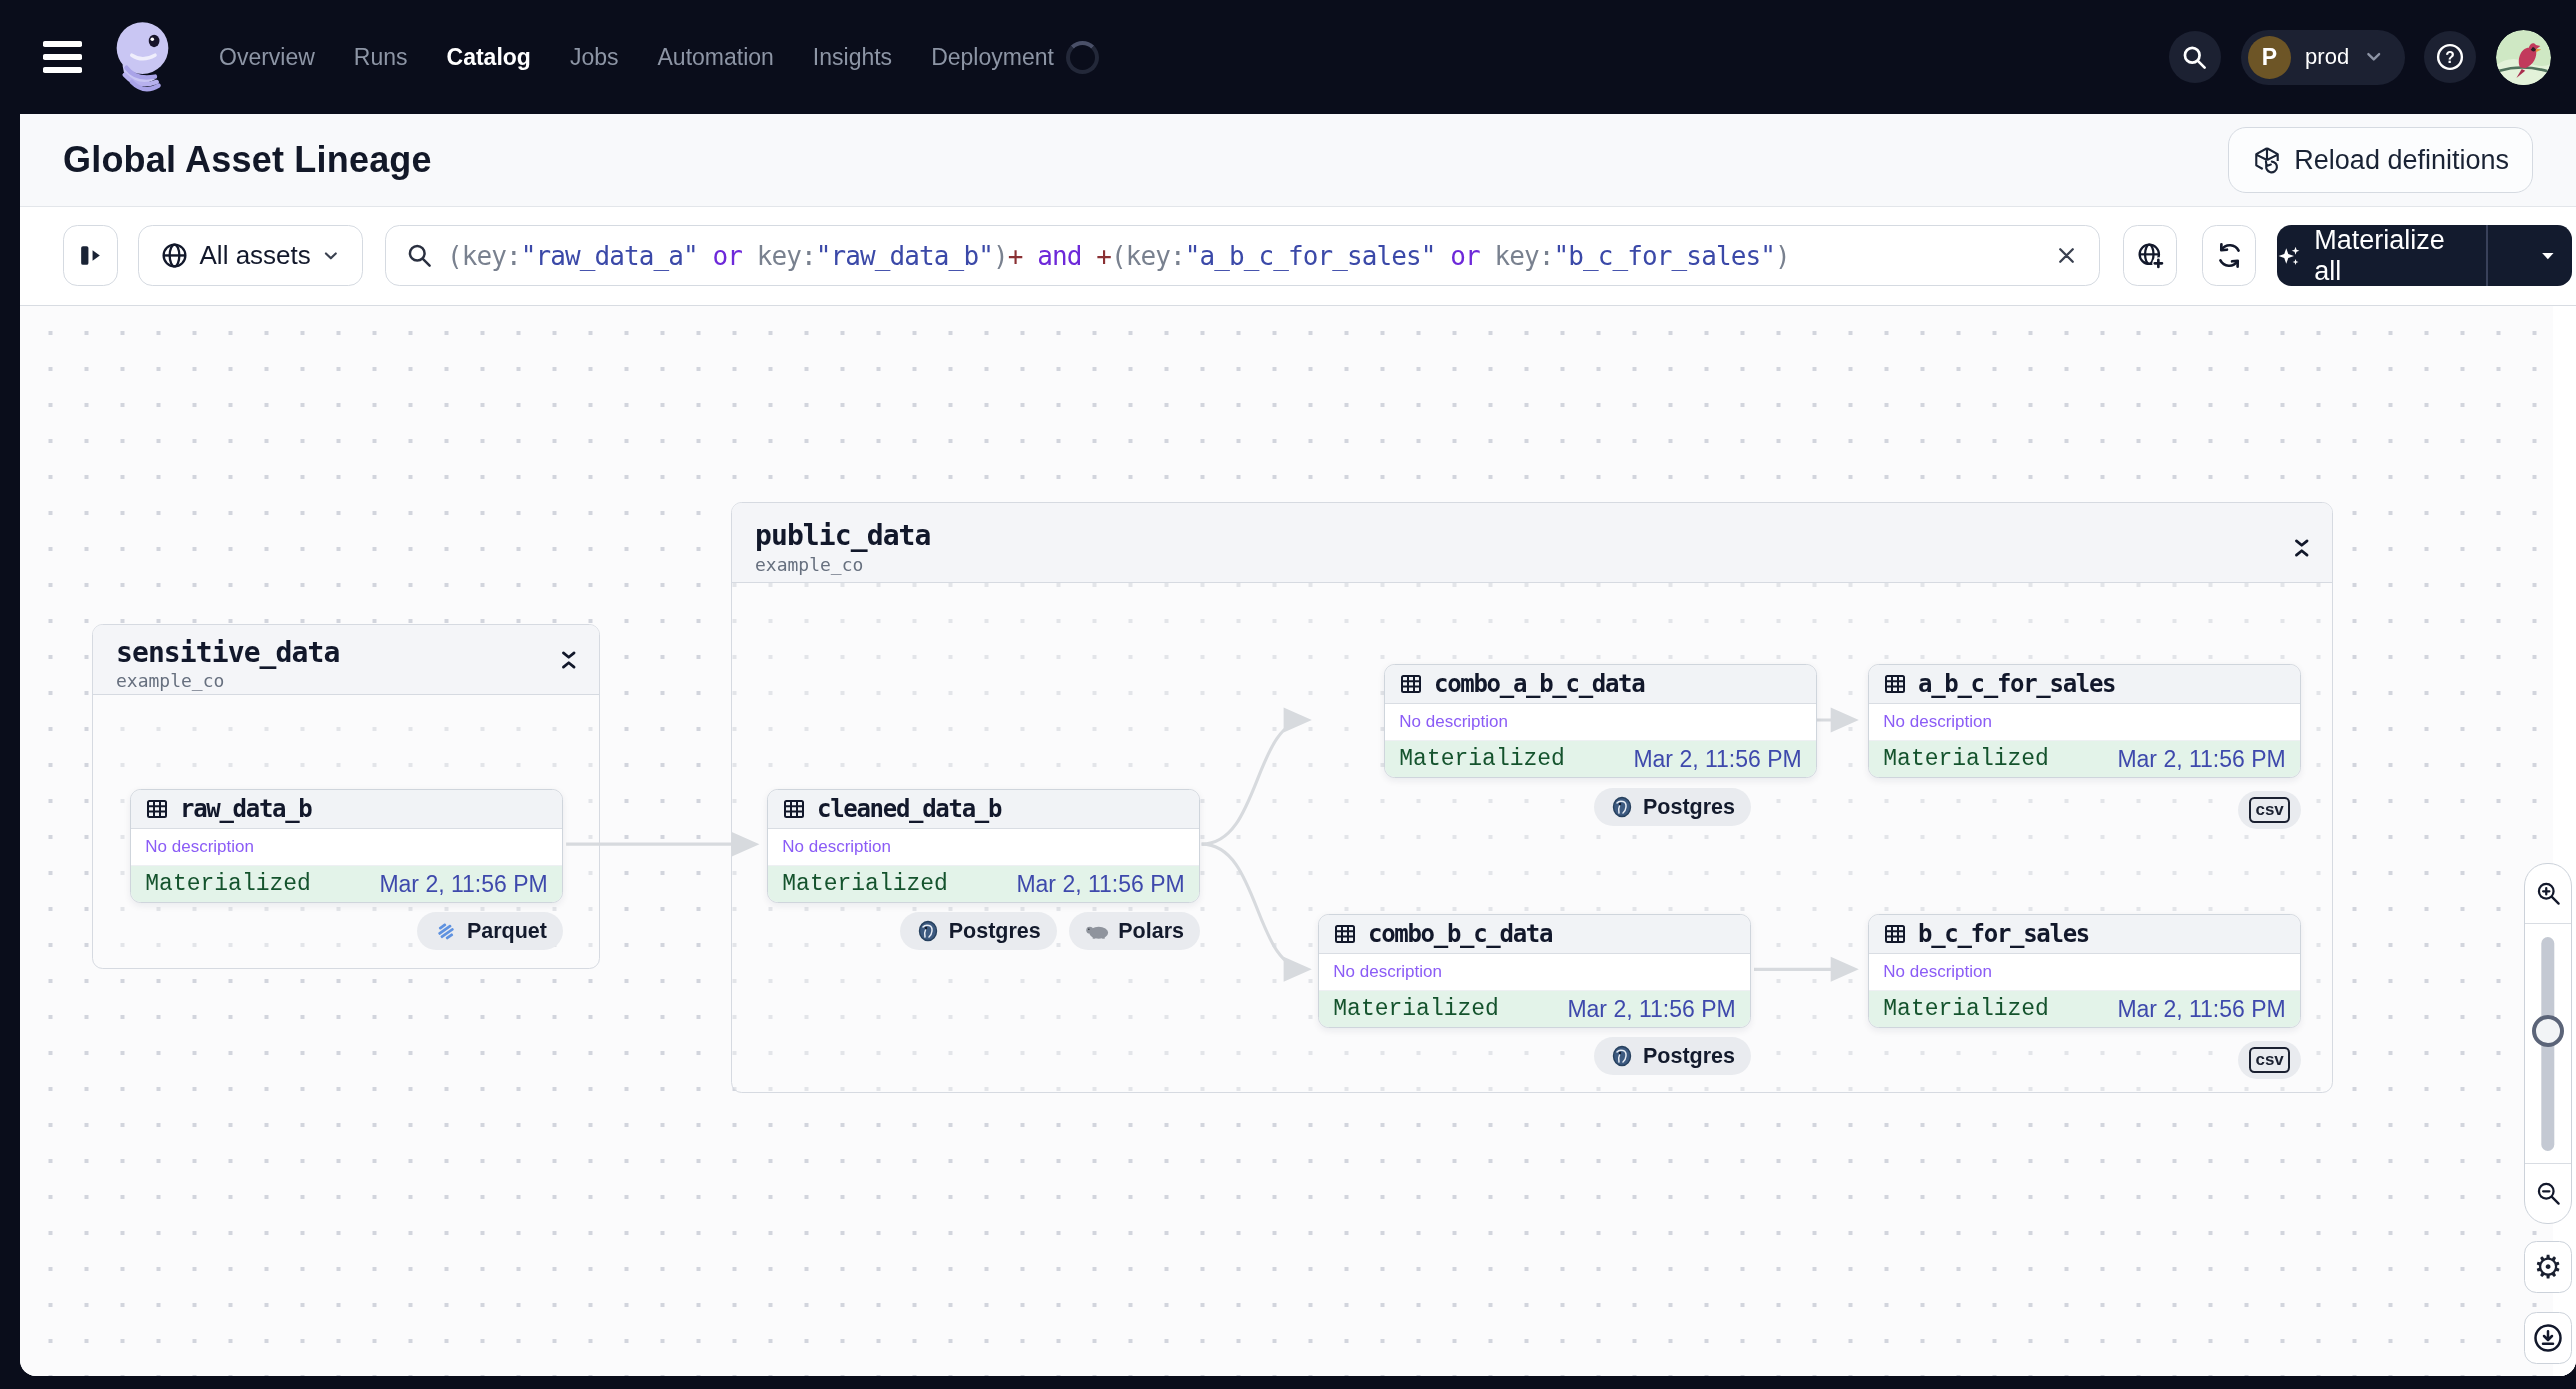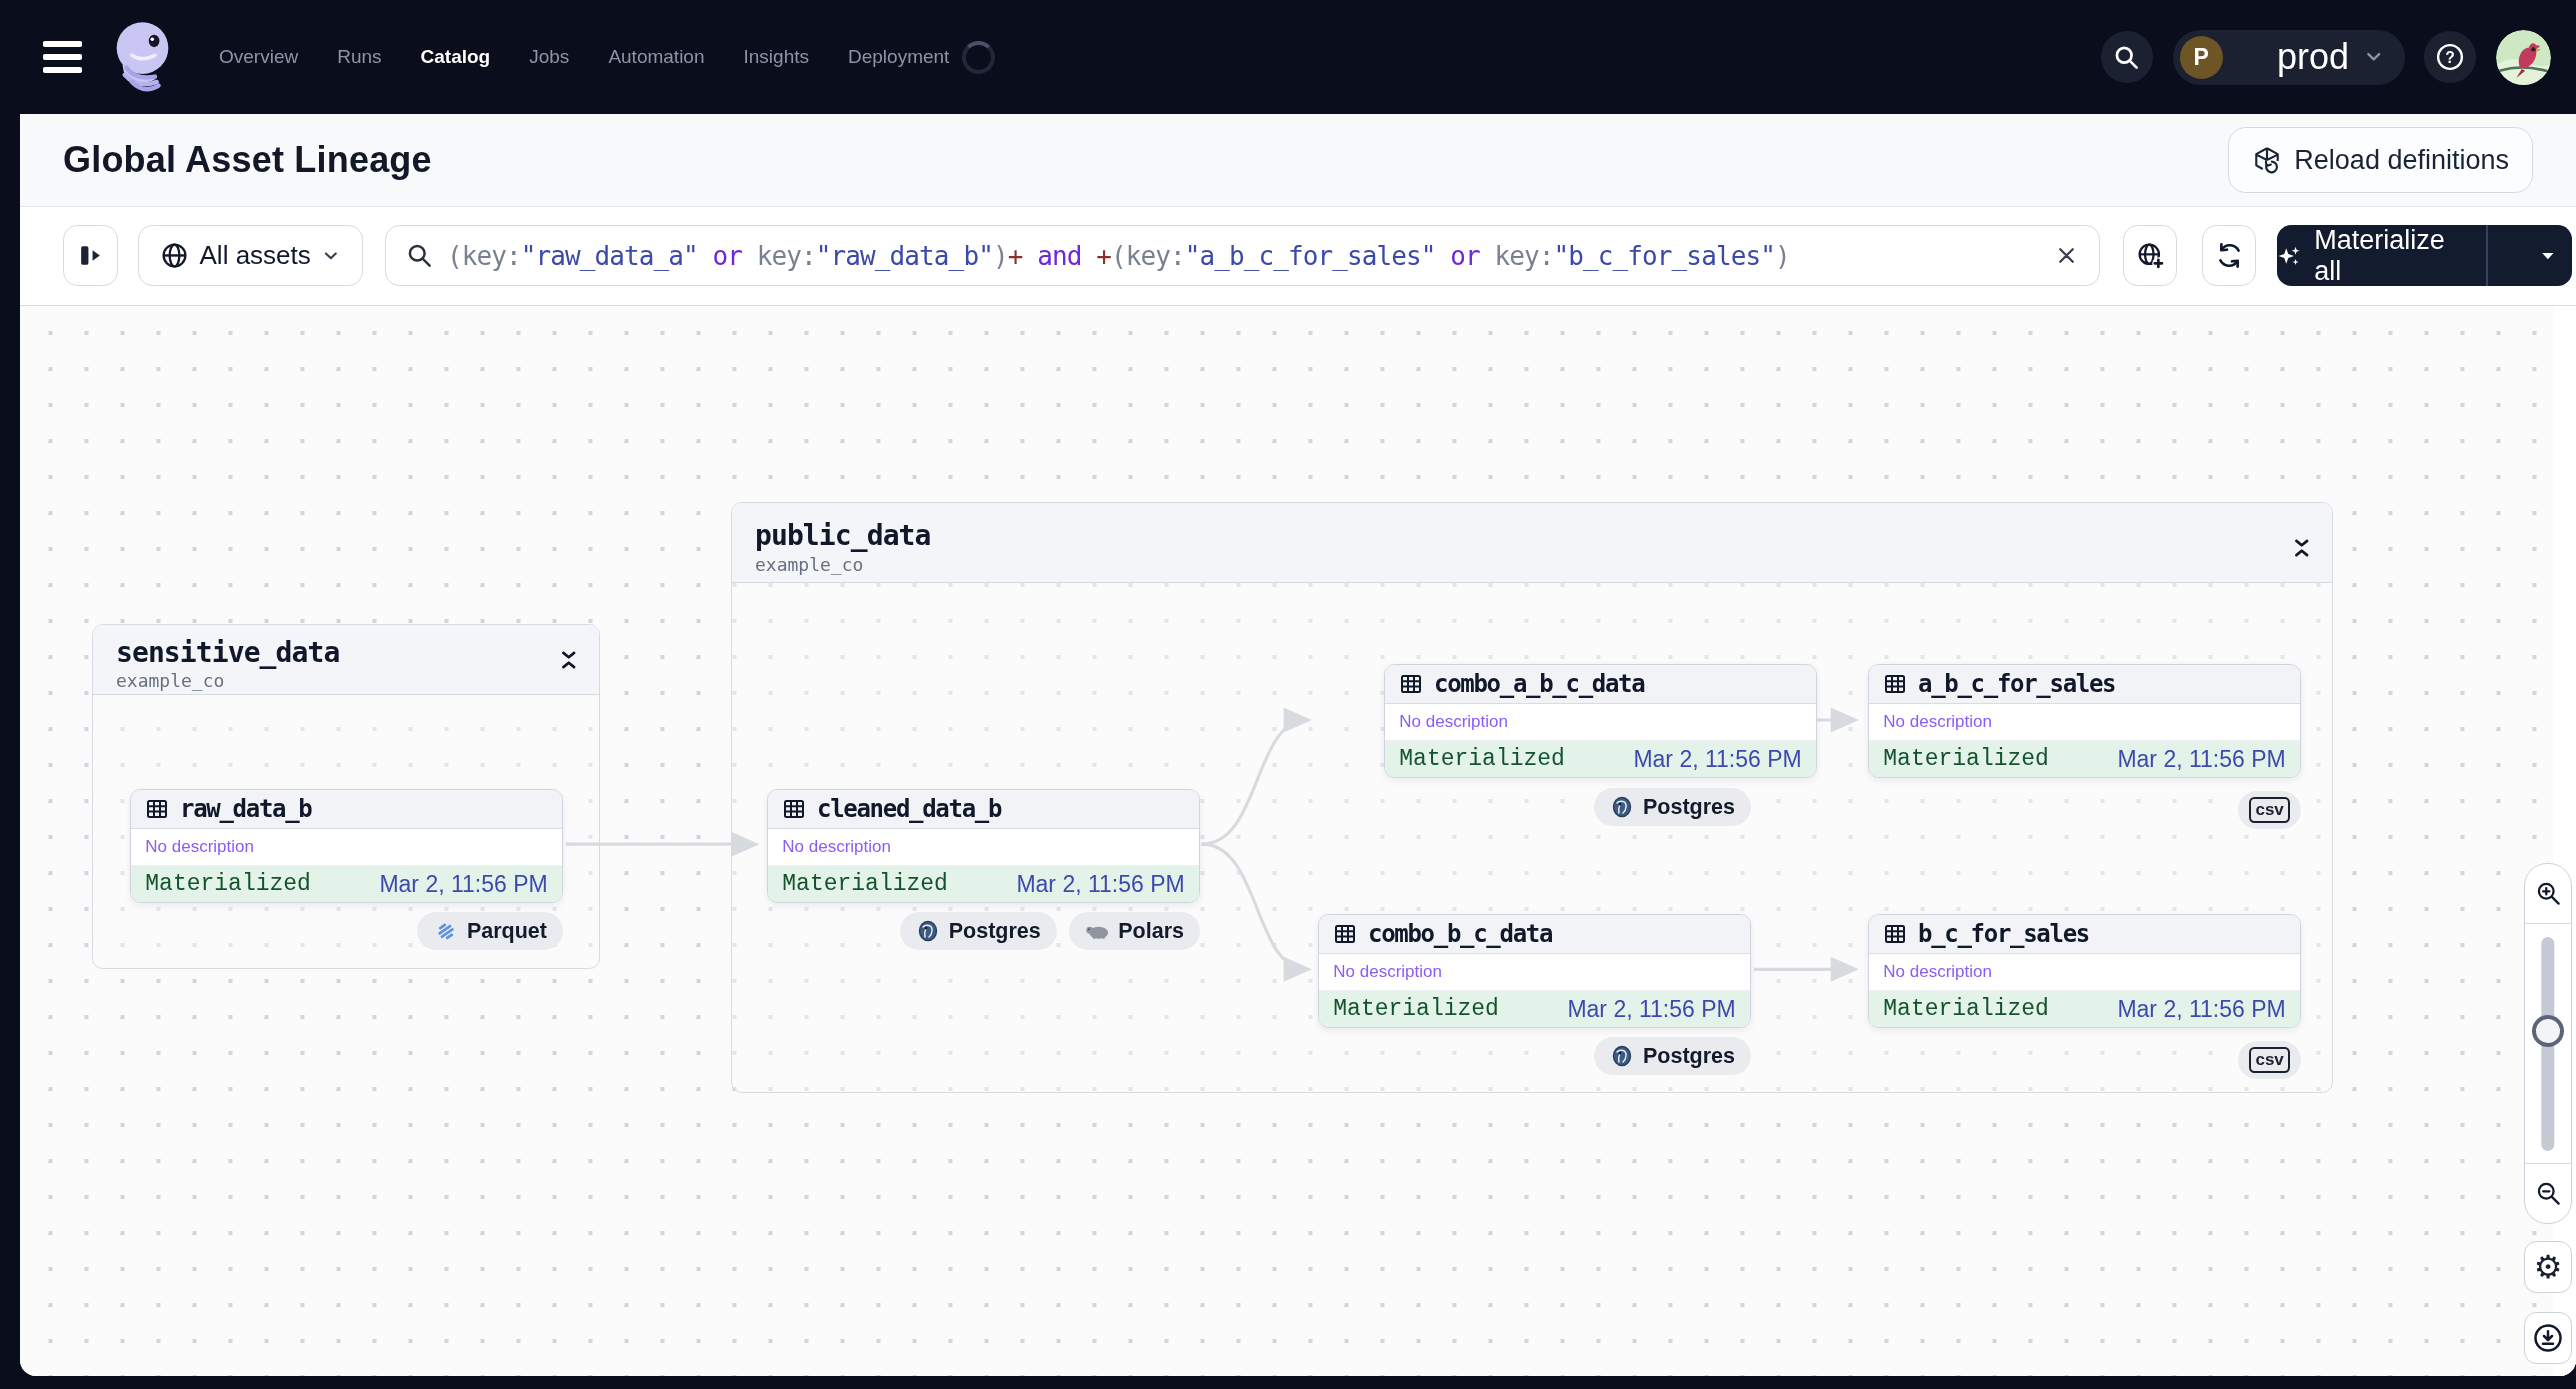--- a/index.html
+++ b/index.html
@@ -4,29 +4,29 @@
 <style>
   html,body{margin:0;padding:0;}
   body{width:2576px;height:1389px;background:#0a0d1b;font-family:"Liberation Sans",sans-serif;overflow:hidden;position:relative;}
   .screen{position:absolute;inset:0;}
 
   
   .nav{position:absolute;top:0;left:0;right:0;height:114px;background:#0a0d1b;display:flex;align-items:center;padding:0 25px 0 43px;box-sizing:border-box;}
   .hamburger{width:39px;height:32px;display:flex;flex-direction:column;justify-content:space-between;cursor:pointer;margin-right:23px;}
   .hamburger span{display:block;height:6.3px;background:#ffffff;border-radius:1.8px;}
   .logo{width:75px;height:82px;margin-right:39px;}
-  .nav-links{display:flex;align-items:center;gap:39px;font-size:19px;color:#8d95a5;}
+  .nav-links{display:flex;align-items:center;gap:39px;font-size:23px;color:#8d95a5;}
   .nav-link{cursor:pointer;}
   .nav-link.active{color:#ffffff;font-weight:700;}
   .spinner{width:25px;height:25px;border-radius:50%;border:4.5px solid #232839;border-top-color:#4a5068;margin-left:12.5px;}
   .nav-right{margin-left:auto;display:flex;align-items:center;gap:19.7px;}
   .icon-circle{width:52px;height:52px;border-radius:50%;background:#1c2132;display:flex;align-items:center;justify-content:center;cursor:pointer;}
   .ws-pill{height:55px;border-radius:29px;background:#1c2132;display:flex;align-items:center;gap:14.3px;padding:0 19.7px 0 7.2px;cursor:pointer;}
   .ws-avatar{width:43px;height:43px;border-radius:50%;background:#6d5526;color:#fff;font-size:23px;font-weight:700;display:flex;align-items:center;justify-content:center;}
-  .ws-name{color:#ffffff;font-size:36px;margin-left:40px;}
+  .ws-name{color:#ffffff;font-size:22px;}
   .user-avatar{width:55px;height:55px;border-radius:50%;overflow:hidden;cursor:pointer;}
 
   
   .content{position:absolute;top:114px;left:0;right:0;height:1262px;background:#ffffff;border-radius:0 0 16px 16px;overflow:hidden;margin-left:20px;}
 
   .page-header{height:93px;background:#f8f9fb;border-bottom:0.9px solid #e3e6ea;display:flex;align-items:center;padding:0 43px;box-sizing:border-box;}
   .page-title{font-size:36px;font-weight:700;color:#121828;letter-spacing:0.2px;}
   .reload-btn{margin-left:auto;height:66px;border:1.8px solid #d5dae1;border-radius:18px;background:#fcfdfe;display:flex;align-items:center;gap:12.5px;padding:0 23px;font-size:27px;color:#1a2335;cursor:pointer;}
 
   

